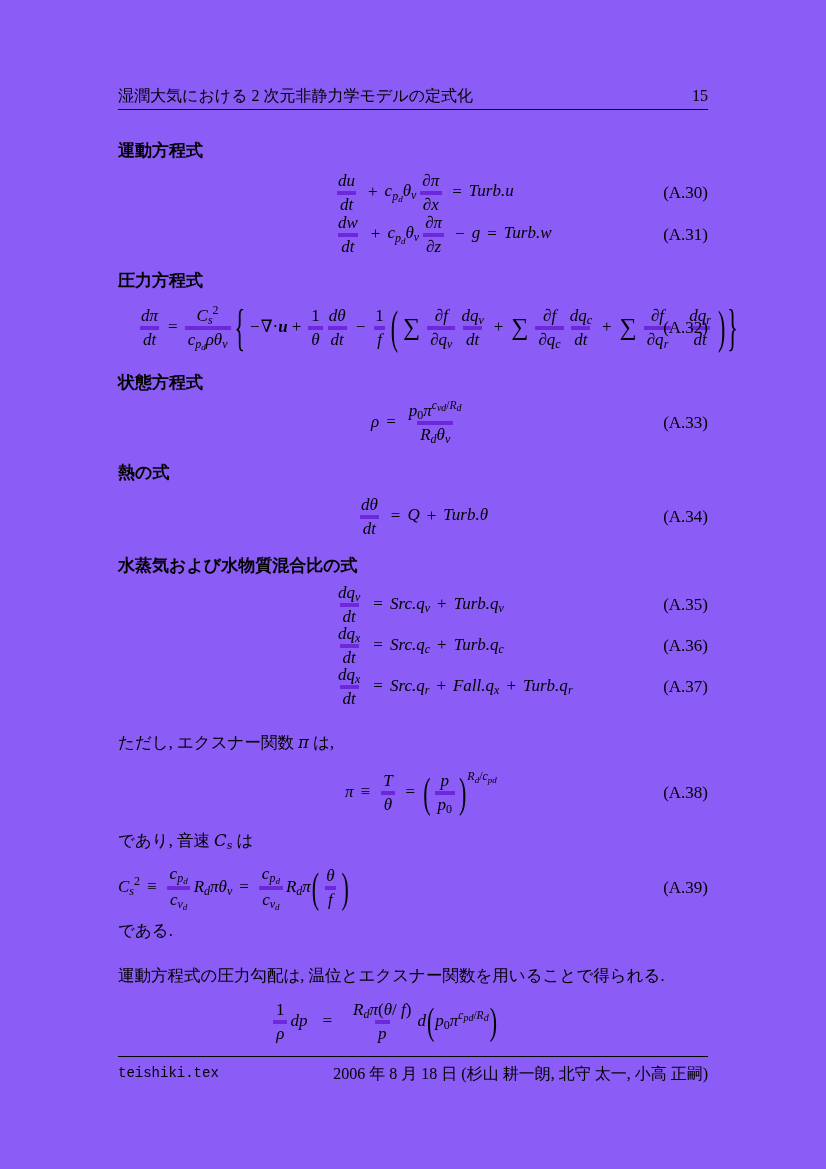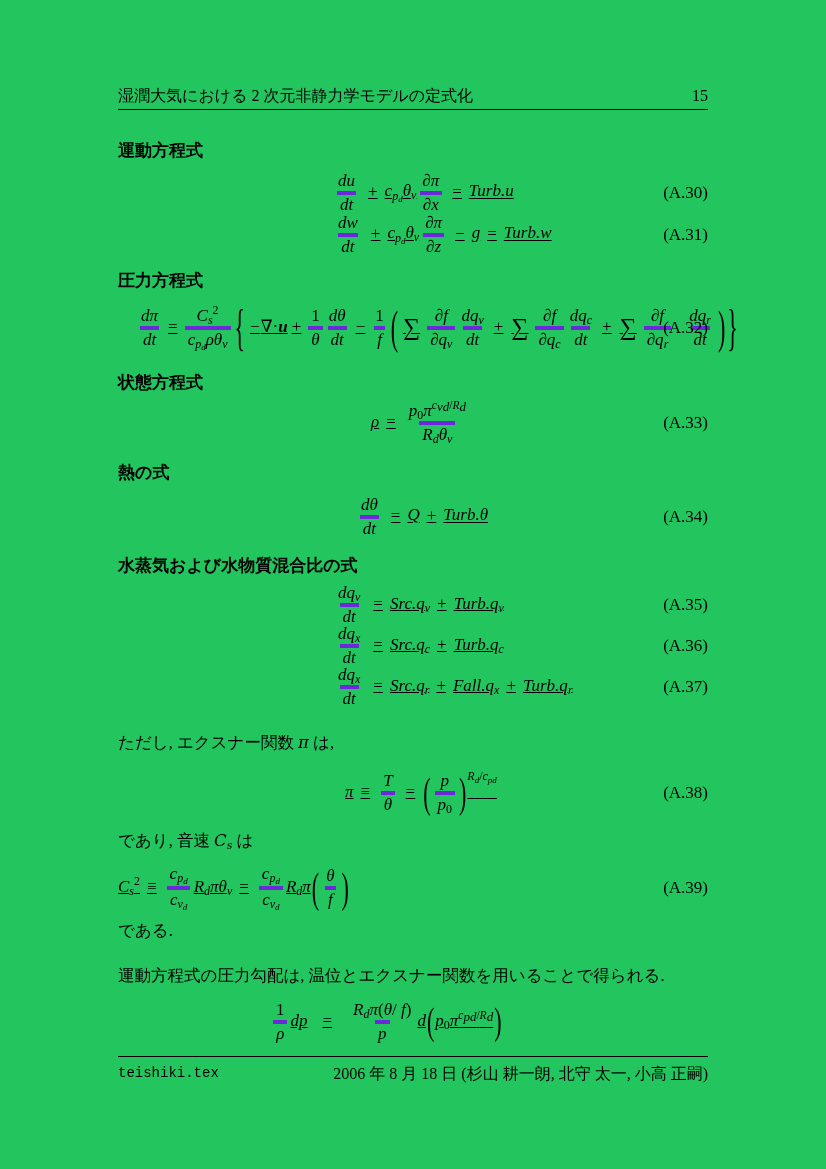--- a/index.html
+++ b/index.html
@@ -1,48 +1,48 @@
 <!DOCTYPE html>
 <html><head>
 <meta charset="utf-8">
 <style>
   html,body { margin:0; padding:0; background:#fff; }
   .page {
-    position:relative; width:826px; height:1169px; background:#22c55e; color:#000;
+    position:relative; width:826px; height:1169px; background:#8b5cf6; color:#000;
     font-family:"Liberation Serif","DejaVu Serif",serif; font-size:17px; overflow:hidden;
   }
   
   .hdr { position:absolute; left:118px; width:590px; top:84px; height:25px; border-bottom:1.5px solid #000; }
   .hdr .lt { position:absolute; left:0; top:2px; font-size:16px; white-space:nowrap; }
   .hdr .rt { position:absolute; right:56px; top:2px; font-size:16px; white-space:nowrap; letter-spacing:0.5px; }
   .hdr .pn { position:absolute; right:0; top:3px; font-size:16px; }
   
   .sechead { position:absolute; left:118px; font-family:"DejaVu Sans","Liberation Sans",sans-serif; font-weight:bold; font-size:17px; white-space:nowrap; }
   
   .para { position:absolute; left:118px; font-size:16.5px; white-space:nowrap; }
   .para .mv { font-family:"DejaVu Serif","Liberation Serif",serif; font-style:italic; }
   .para sub { font-size:11px; }
   
-  .eqrow { position:absolute; left:118px; width:590px; display:flex; align-items:center;text-decoration:underline; }
+  .eqrow { position:absolute; left:118px; width:590px; display:flex; align-items:center; }
   .eqnum { position:absolute; right:0; top:50%; transform:translateY(-50%); font-style:normal; font-size:17px; }
   .formula { display:inline-block; white-space:nowrap; font-style:italic; line-height:1.25; }
   
   .frac { display:inline-flex; flex-direction:column; align-items:center; vertical-align:middle; margin:0 3px; }
   .fn,.fd { display:block; text-align:center; padding:0 3px; line-height:1.15; white-space:nowrap; }
   .fd { border-top:4px solid #6d28d9; }
   .op { font-style:normal; margin:0 7px; }
   .tight .op { margin:0 4px; }
   .wop { font-style:normal; margin:0 15px; }
   .u { font-style:normal; }
   .bu { font-weight:bold; }
   sub { font-size:12px; vertical-align:-3px; line-height:1; }
   sub sub { font-size:9px; vertical-align:-2px; }
   sup { font-size:12px; vertical-align:7px; line-height:1; }
   .expo { font-size:11.5px; position:relative; top:-7px; font-style:italic; }
-  .expo sub { font-size:13px; vertical-align:-2px; }
+  .expo sub { font-size:10px; vertical-align:-2px; }
   .expo2 { font-size:12px; position:relative; top:-17px; font-style:italic; }
   .expo2 sub { font-size:9px; }
   .sum { font-style:normal; font-size:24px; vertical-align:middle; margin:0 4px; position:relative; top:-1px; }
   .big { font-style:normal; display:inline-block; vertical-align:middle; font-size:22px; font-weight:300; margin:0 1px; }
   .nab { font-style:normal; }
   
   .ftr { position:absolute; left:118px; width:590px; top:1056px; height:32px; border-top:1.5px solid #000; }
   .ftr .fl { position:absolute; left:0; top:8px; font-size:14px; font-family:Liberation Mono, monospace; }
   .ftr .fr { position:absolute; right:0; top:7px; font-size:16px; white-space:nowrap; }
 </style>

